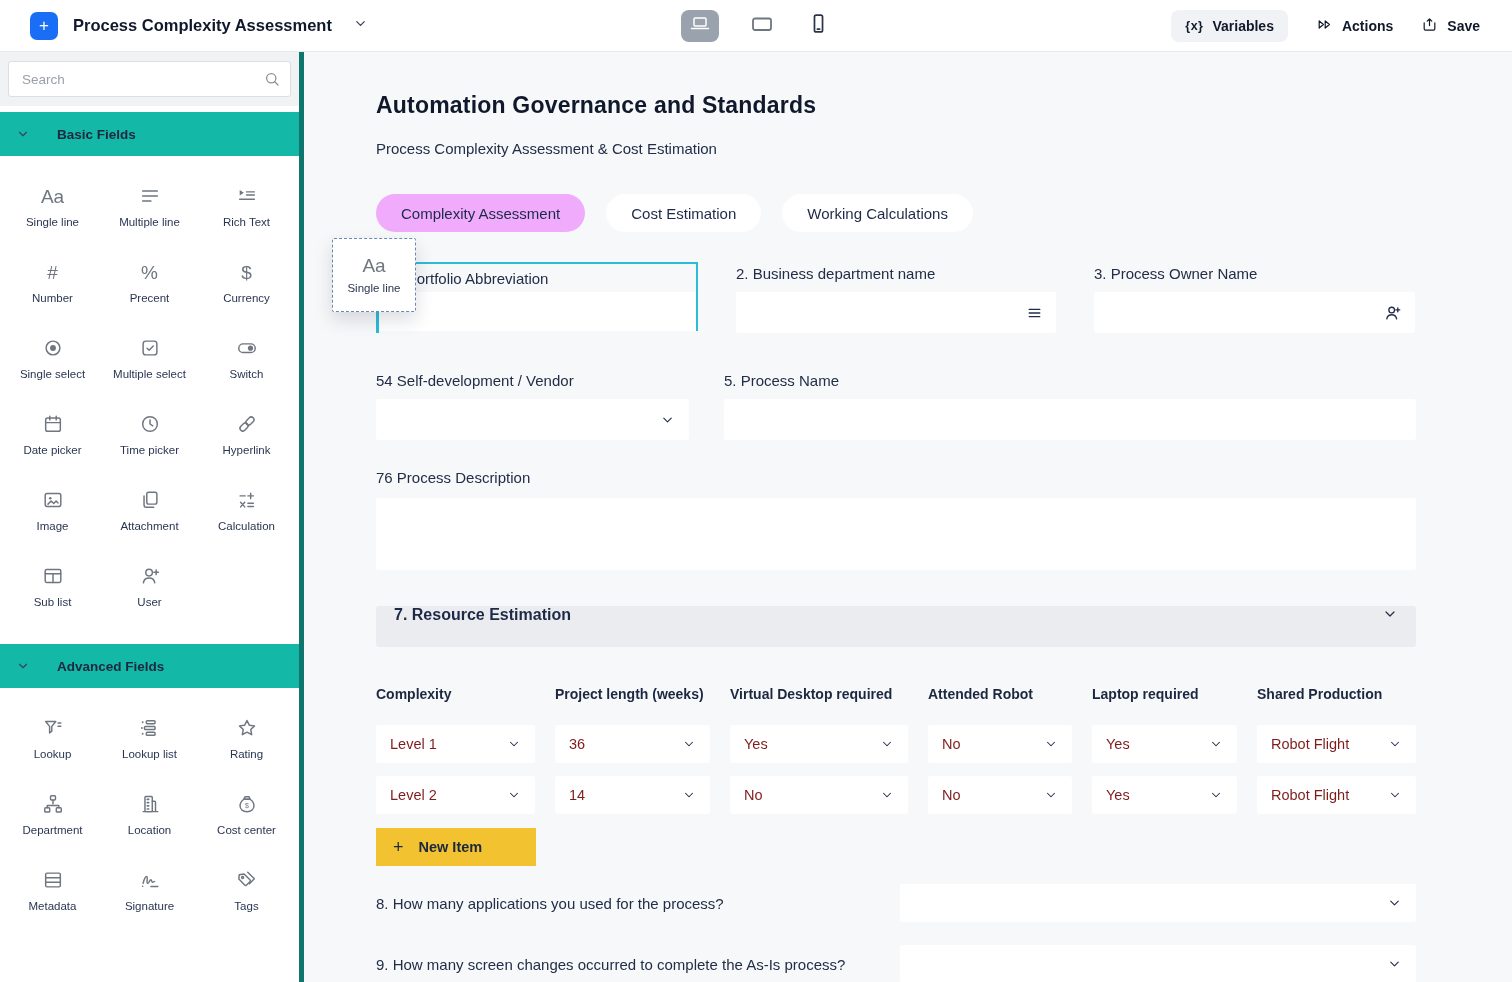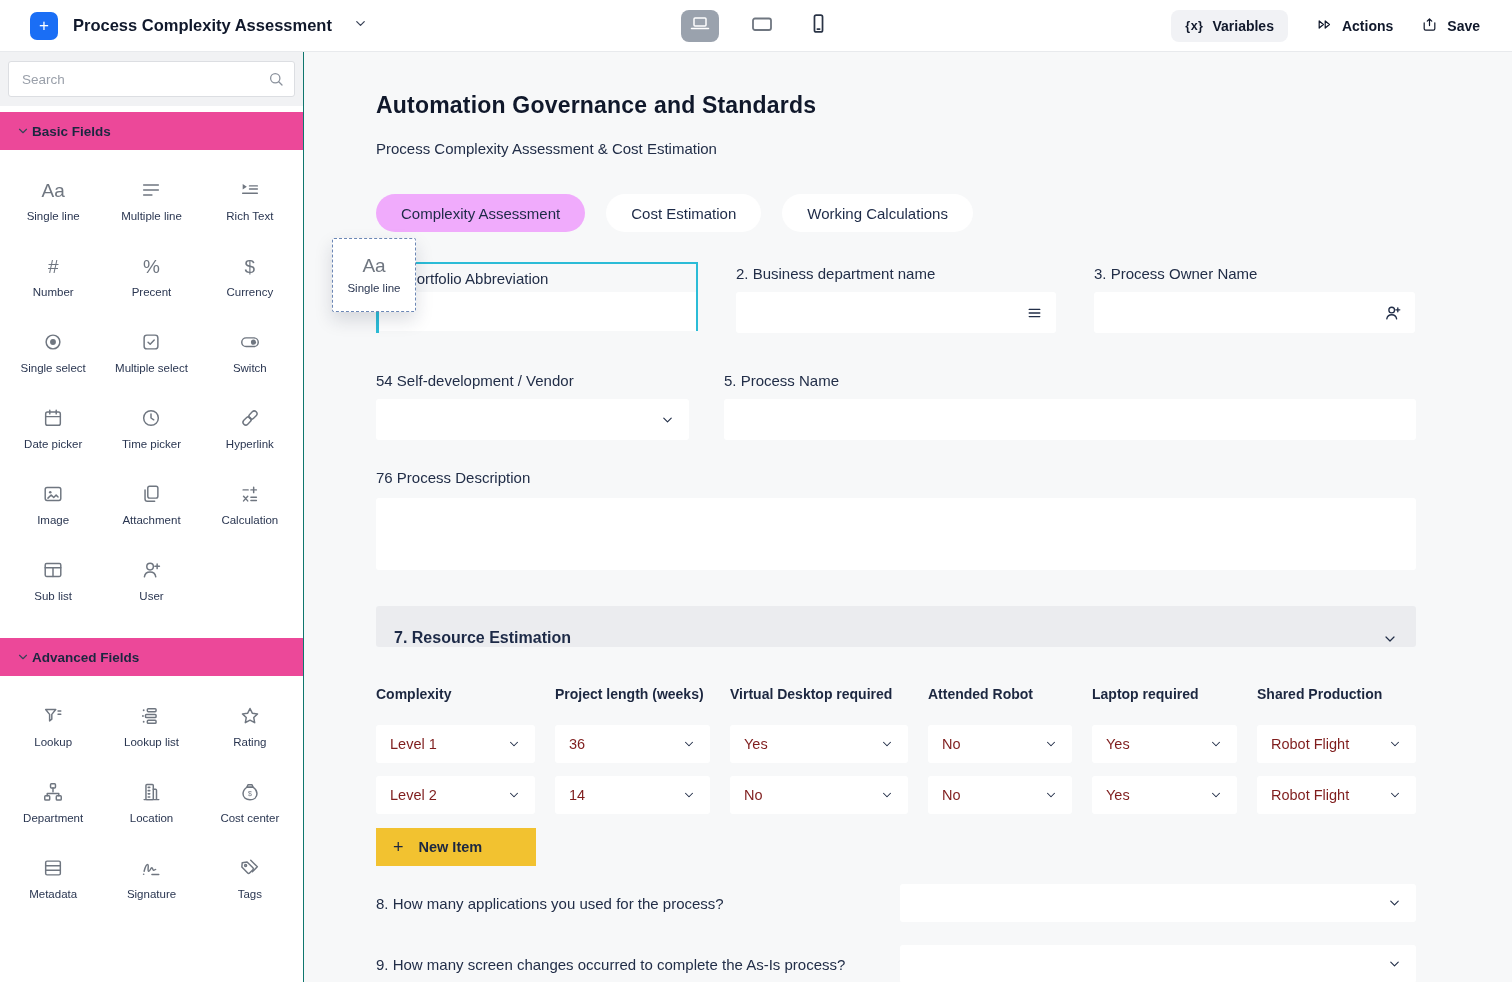--- a/index.html
+++ b/index.html
@@ -20,29 +20,29 @@
   .device-btn.selected { background:#9AA2AD; color:#fff; }
   .device-btn.phone { color:#2A3446; width:26px; }
   .tb-right { margin-left:auto; display:flex; align-items:center; gap:28px; padding-right:32px; }
   .tb-btn { display:flex; align-items:center; gap:9px; font-size:14px; font-weight:700;
     color:#10182B; cursor:pointer; background:transparent; border:0; font-family:inherit; }
   .tb-btn.pill { background:#F1F2F5; border-radius:8px; padding:8px 14px; }
   .vx { font-size:12.5px; font-weight:700; letter-spacing:.5px; }
 
   
   .sidebar { position:fixed; left:0; top:52px; bottom:0; width:304px; background:#fff;
-    border-right:1px solid #0f766e; overflow:hidden; }
+    border-right:5px solid #0f766e; overflow:hidden; }
   .search-wrap { background:#F1F2F4; padding:9px 8px; }
   .search-box { position:relative; }
   .search-box input { width:100%; height:36px; background:#fff; border:1px solid #DCDEE2;
     border-radius:3px; padding:0 36px 0 13px; font-size:13.5px; color:#3A4358; font-family:inherit; outline:none; }
   .search-box input::placeholder { color:#9AA0AA; }
   .search-icon { position:absolute; right:10px; top:50%; transform:translateY(-50%); color:#8A919C; display:flex; }
-  .section-header { margin-top:6px; background:#ec4899; height:38px; padding:0 16px;
-    display:flex; align-items:center; gap:2px; font-size:13.5px; font-weight:700; color:#1C2740; cursor:pointer; }
+  .section-header { margin-top:6px; background:#14b8a6; height:44px; padding:0 16px;
+    display:flex; align-items:center; gap:27px; font-size:13.5px; font-weight:700; color:#1C2740; cursor:pointer; }
   .section-header .chev { color:#3A4358; display:flex; }
   .fields-grid { display:grid; grid-template-columns:repeat(3,1fr); padding:12px 4px 14px; background:#fff; }
   .field-item { height:76px; display:flex; flex-direction:column; align-items:center;
     justify-content:center; gap:8px; cursor:grab; }
   .field-item .picon { height:24px; display:flex; align-items:center; justify-content:center; color:#6F7680; }
   .field-item .plbl { font-size:11.5px; color:#2A3651; }
   .txticon { font-size:19px; color:#6F7680; font-weight:500; line-height:1; }
 
   
   .canvas { position:absolute; left:304px; top:52px; right:0; bottom:0;
@@ -66,21 +66,21 @@
   .row2 { margin-top:36px; display:grid; grid-template-columns:313px 692px; column-gap:35px; }
   .wselect { position:relative; background:#fff; height:41px; border-radius:3px; cursor:pointer; }
   .wselect .chev { position:absolute; right:14px; top:50%; transform:translateY(-50%); color:#222E48; display:flex; }
   .wselect .val { position:absolute; left:14px; top:50%; transform:translateY(-50%);
     font-size:14.5px; color:#7f1d1d; white-space:nowrap; }
 
   .desc-block { margin-top:29px; }
   .desc-input { margin-top:12px; background:#fff; height:72px; border-radius:3px; cursor:text; }
 
   .section-bar { margin-top:36px; height:41px; background:#EBECEF; border-radius:3px;
-    display:flex; align-items:flex-end; justify-content:space-between; padding:0 18px;
+    display:flex; align-items:flex-start; justify-content:space-between; padding:0 18px;
     font-size:16px; font-weight:600; color:#1D2A47; cursor:pointer; }
   .section-bar .chev { color:#222E48; display:flex; }
 
   .rgrid { display:grid; grid-template-columns:159px 155px 178px 144px 145px 159px; column-gap:20px; }
   .thead { margin-top:39px; font-size:14px; font-weight:700; color:#1C2740; }
   .thead > div { white-space:nowrap; }
   .trow { margin-top:13px; }
   .trow.first { margin-top:23px; }
   .trow .wselect { height:38px; }
 

